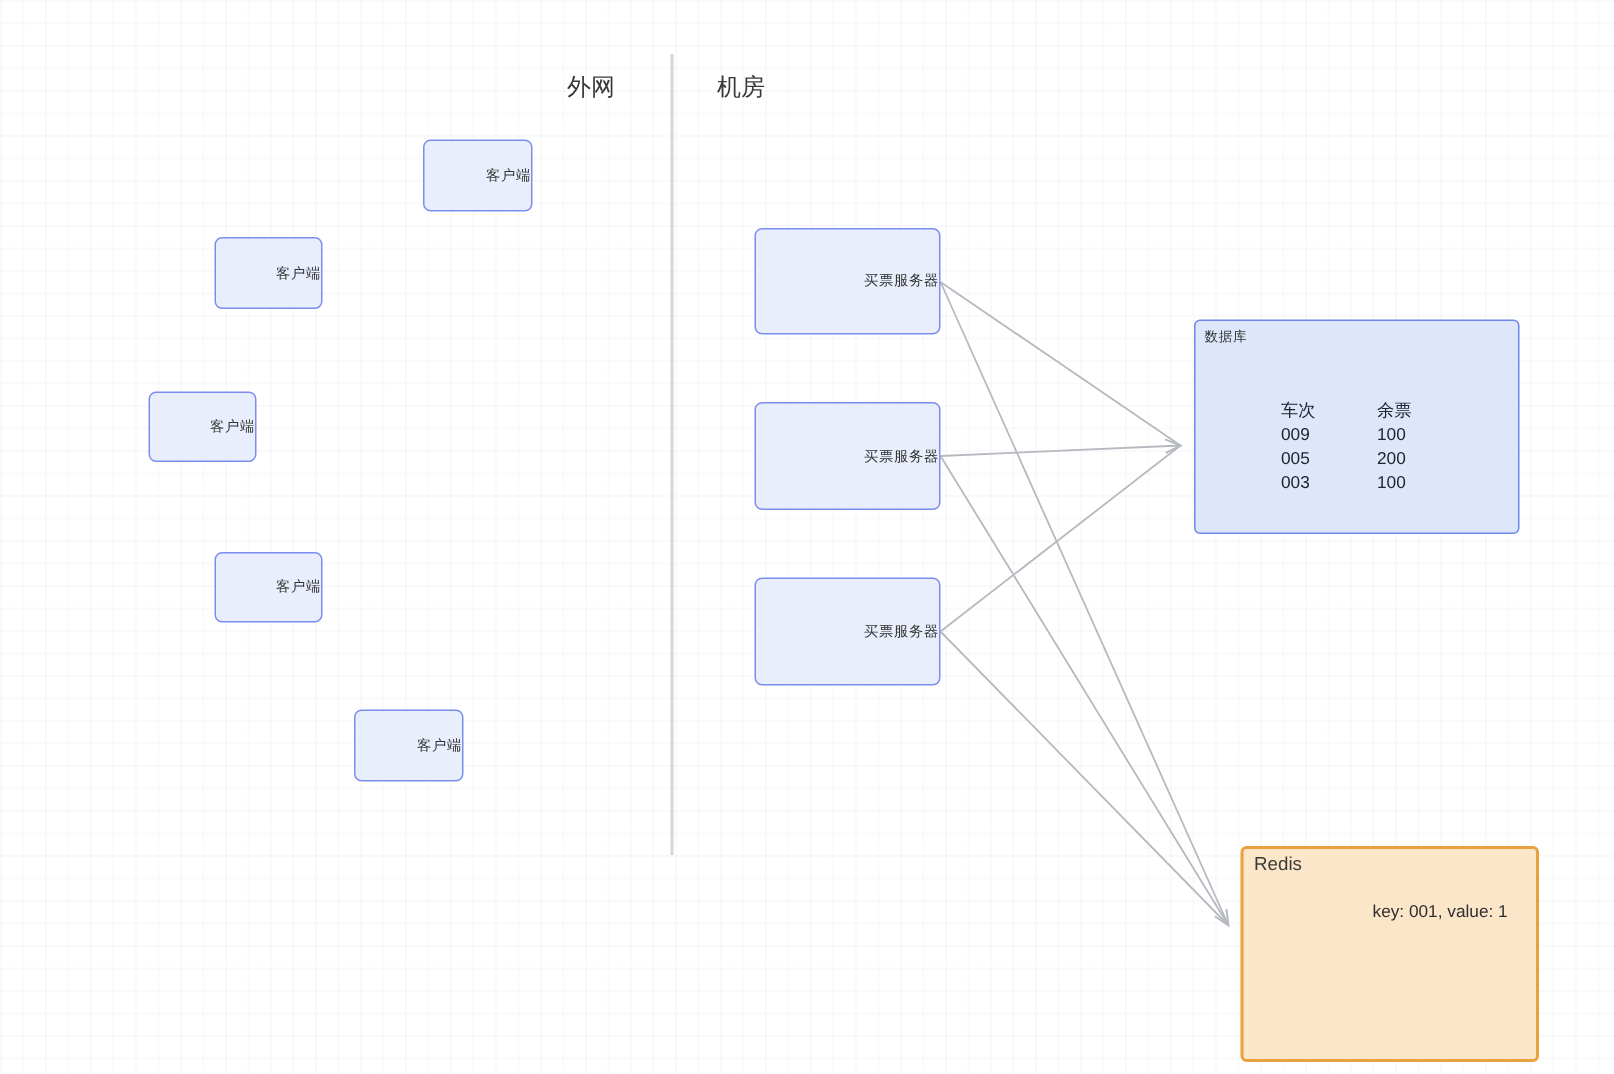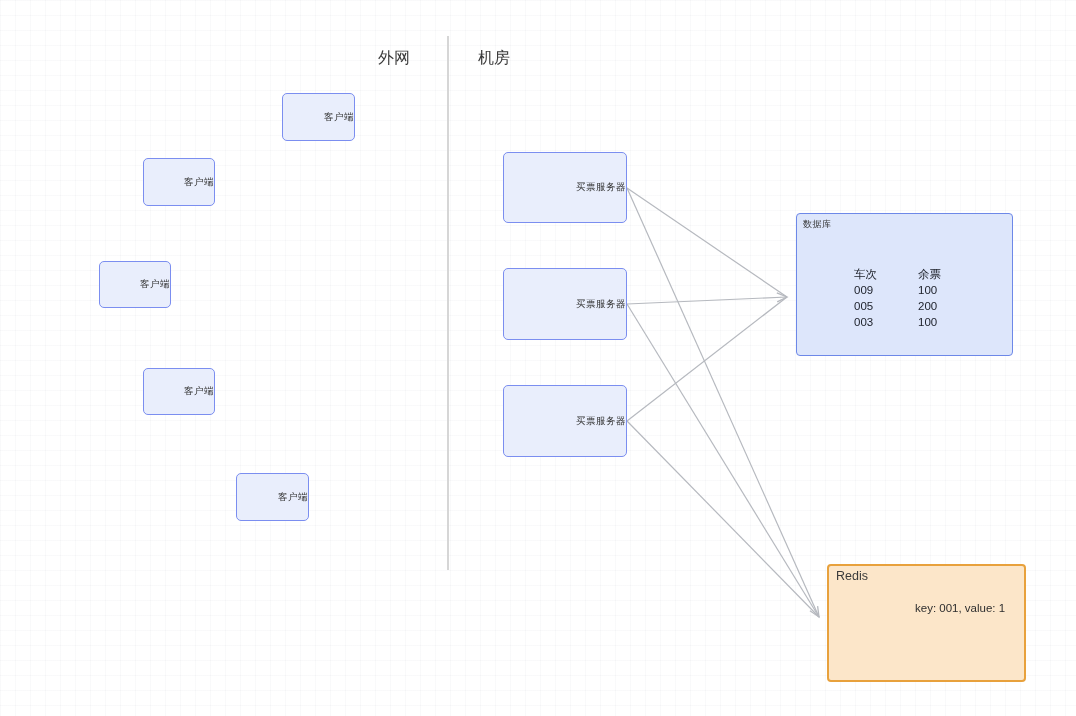--- a/index.html
+++ b/index.html
@@ -21,21 +21,21 @@
   .arrows{position:absolute;left:0;top:0;pointer-events:none;}
   .dbbox{
     position:absolute;left:796px;top:213px;width:217px;height:143px;box-sizing:border-box;
     background:#dde6fb;border:1.5px solid #6d88e8;border-radius:4px;color:#20242e;
   }
   .dbbox .box-title{position:absolute;left:6px;top:4px;font-size:9px;color:#333333;letter-spacing:0.5px;}
   .db-table{position:absolute;left:57px;top:52px;font-size:11.5px;}
   .db-row{display:flex;line-height:16px;align-items:center;}
   .db-row span:first-child{width:64px;}
   .redisbox{
-    position:absolute;left:827px;top:564px;width:199px;height:118px;box-sizing:border-box;
+    position:absolute;left:827px;top:564px;width:199px;height:144px;box-sizing:border-box;
     background:#fce6c9;border:2px solid #e8a13c;border-radius:4px;color:#2e2e2e;
   }
   .redisbox .box-title{position:absolute;left:7px;top:3px;font-size:12.5px;color:#3b3b3b;}
   .redis-content{position:absolute;left:41px;top:36px;font-size:11.5px;margin-left:45px;}
   .watermark{
     position:absolute;right:10px;top:688px;font-size:17px;color:#cbcbcb;
     letter-spacing:1px;white-space:nowrap;
   }
 </style>
 </head>

